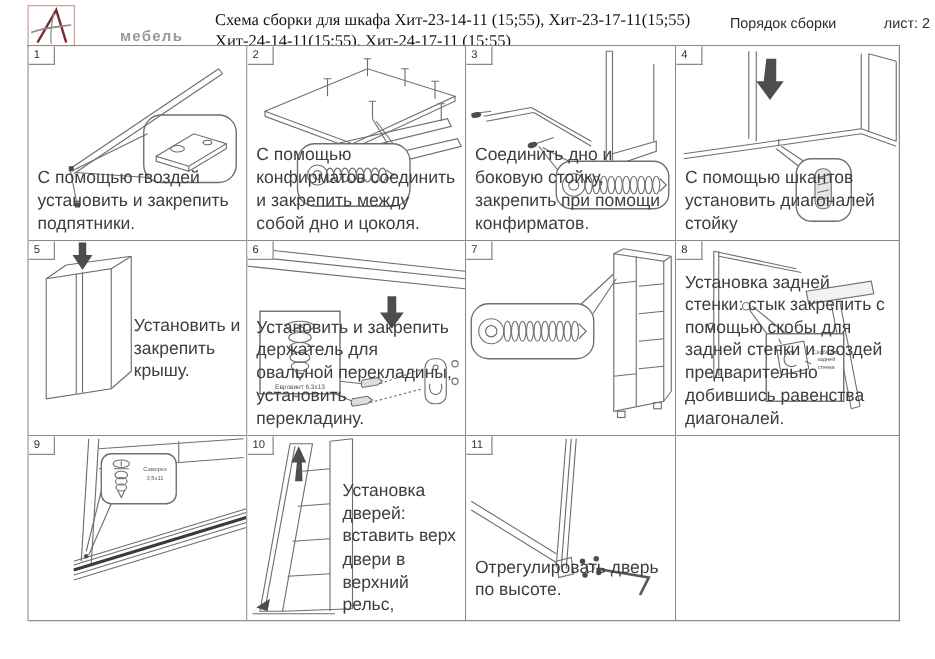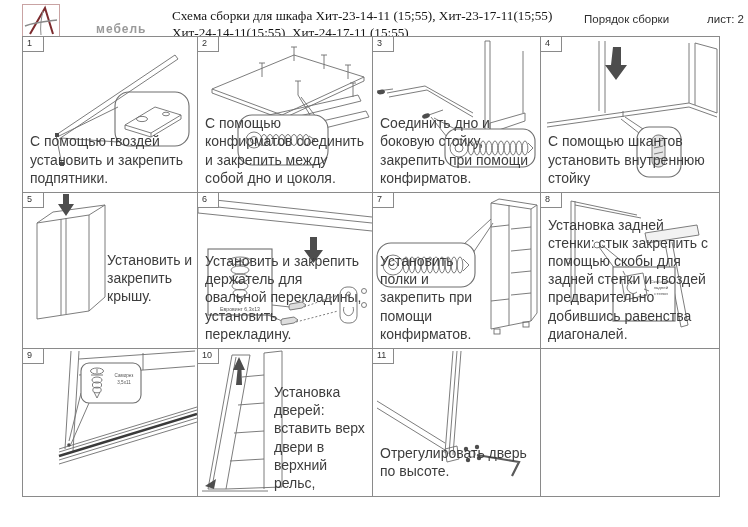--- a/index.html
+++ b/index.html
@@ -174,21 +174,21 @@
           <g>
             <rect x="111" y="98" width="13" height="32" rx="6" fill="#e6e6e6"></rect>
             <line x1="113" y1="105" x2="122" y2="103"></line>
               <line x1="113" y1="111" x2="122" y2="109"></line>
             <line x1="113" y1="117" x2="122" y2="115"></line>
               <line x1="113" y1="123" x2="122" y2="121"></line>
           </g>
         </g>
         <path d="M72,10 h8 v18 h6 l-11,15 l-11,-15 h6 z" class="dark"></path>
       </svg>
-      <div class="cap">С помощью шкантов установить внутреннюю стойку</div>
+      <div class="cap">С помощью шкантов установить диагоналей стойку</div>
     </div>
 
     <div class="cell">
       <div class="num">5</div>
       <svg width="175" height="155" viewBox="0 0 175 155">
         <g class="ln">
           <path d="M14,30 L66,22 L66,118 L14,126 Z"></path>
           <line x1="14" y1="30" x2="30" y2="19"></line>
             <line x1="66" y1="22" x2="82" y2="12"></line>
           <line x1="30" y1="19" x2="82" y2="12"></line>
@@ -274,21 +274,20 @@
           <line x1="118" y1="34" x2="136" y2="32"></line>
             <line x1="118" y1="108" x2="136" y2="106"></line>
           <line x1="138" y1="36" x2="158" y2="34"></line>
             <line x1="138" y1="58" x2="158" y2="56"></line>
           <line x1="138" y1="80" x2="158" y2="78"></line>
             <line x1="138" y1="102" x2="158" y2="100"></line>
           <rect x="121" y="136" width="6" height="5"></rect>
             <rect x="150" y="129" width="6" height="5"></rect>
         </g>
       </svg>
-      <div class="cap" style="right:60px;">Установить полки и закрепить при помощи конфирматов.</div>
     </div>
 
     <div class="cell">
       <div class="num">8</div>
       <svg width="179" height="155" viewBox="0 0 179 155">
         <g class="ln">
           <line x1="30" y1="8" x2="30" y2="110"></line>
             <line x1="34" y1="8" x2="34" y2="108"></line>
           <line x1="30" y1="8" x2="96" y2="22"></line>
             <line x1="34" y1="12" x2="100" y2="25"></line>

